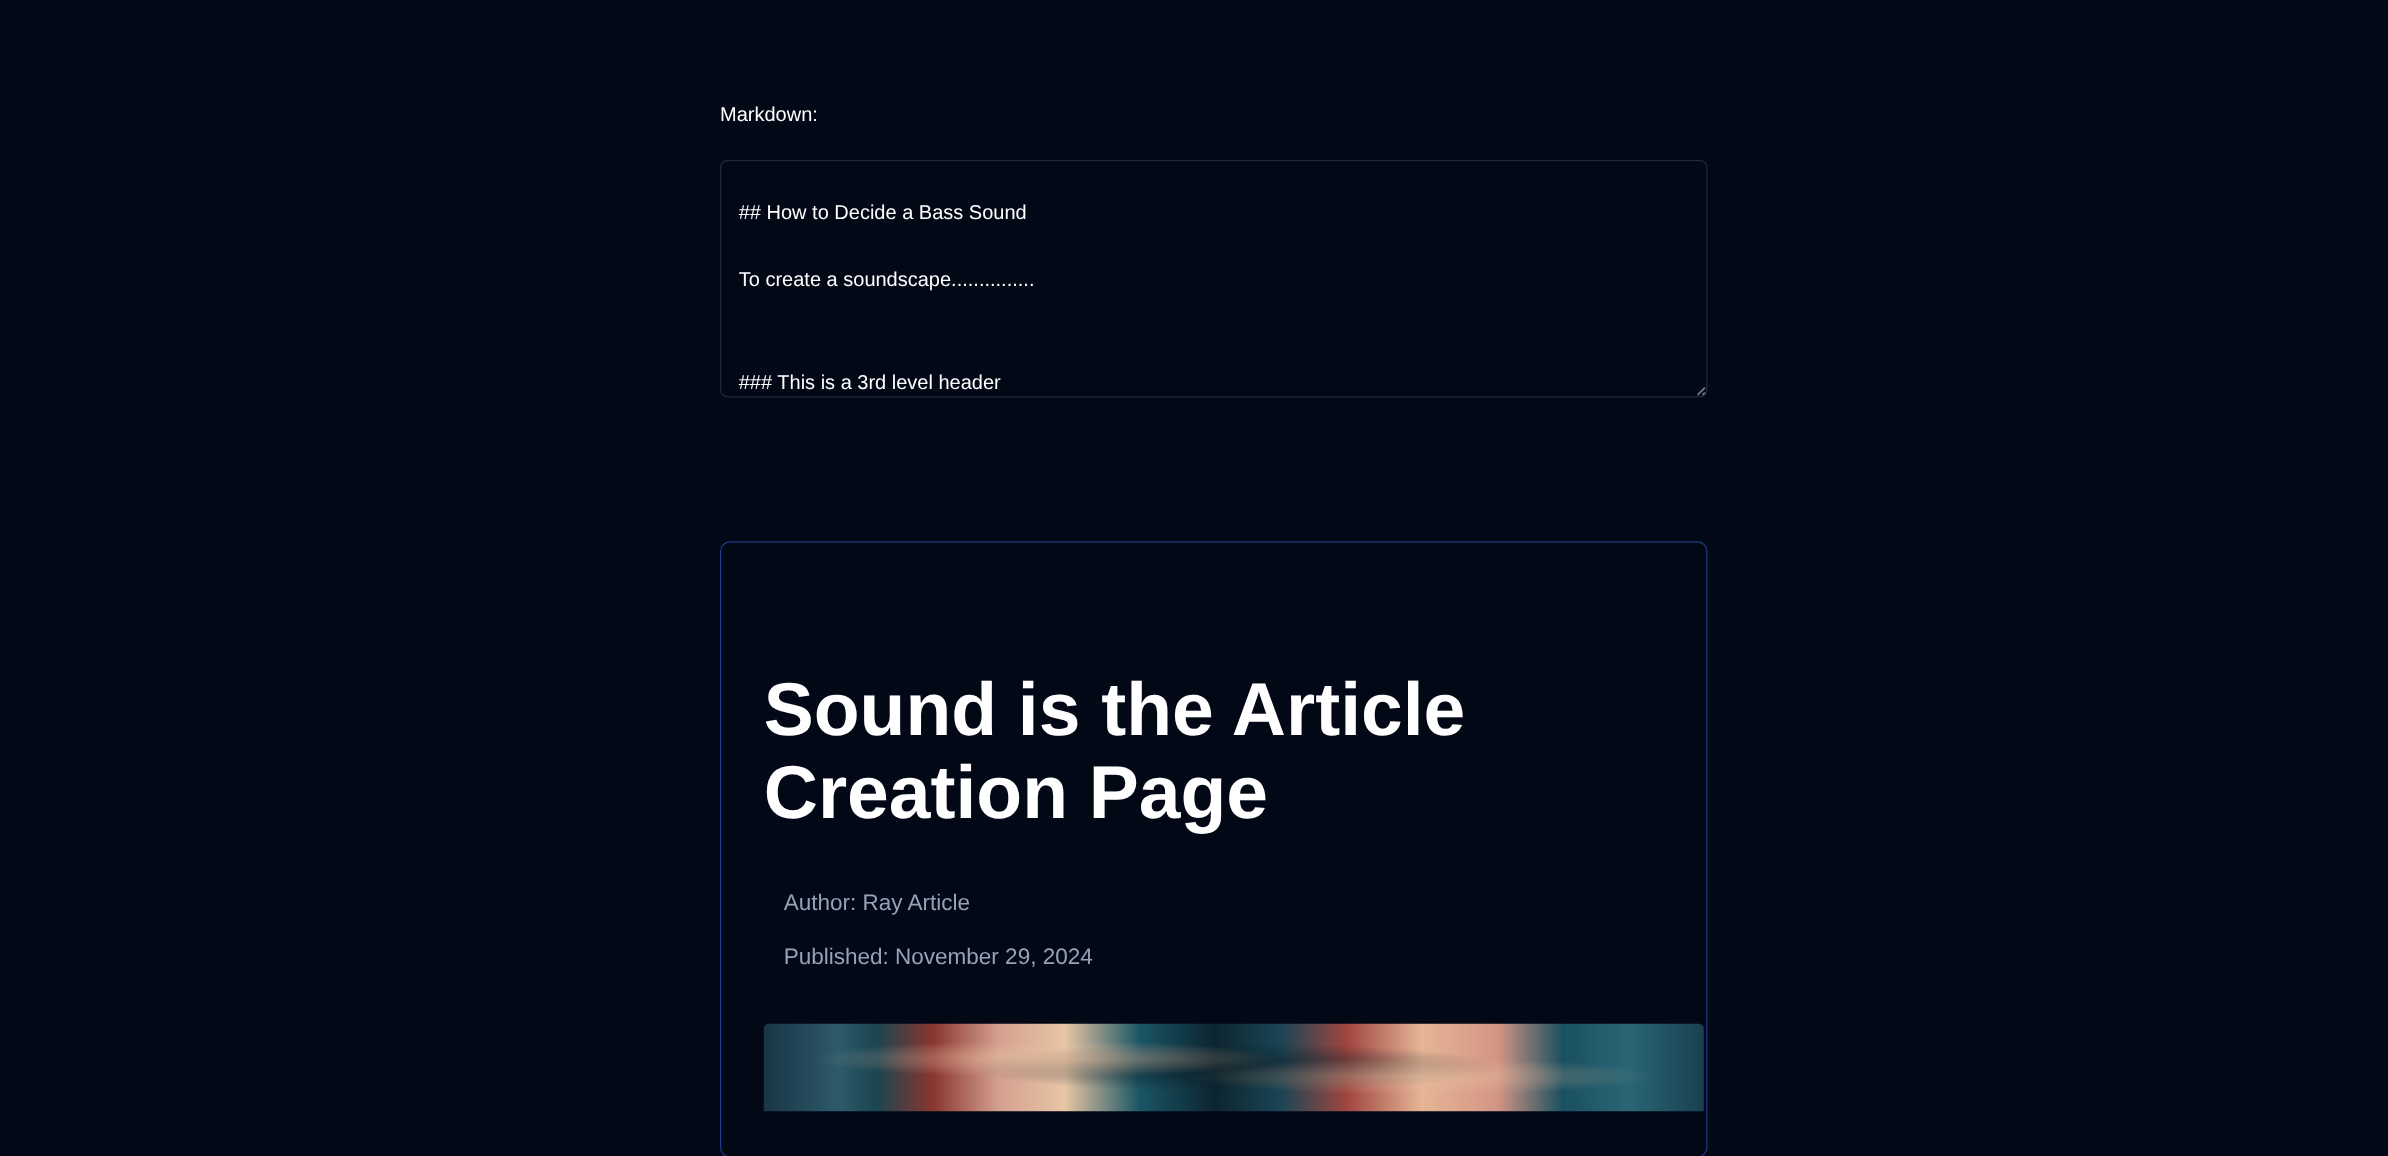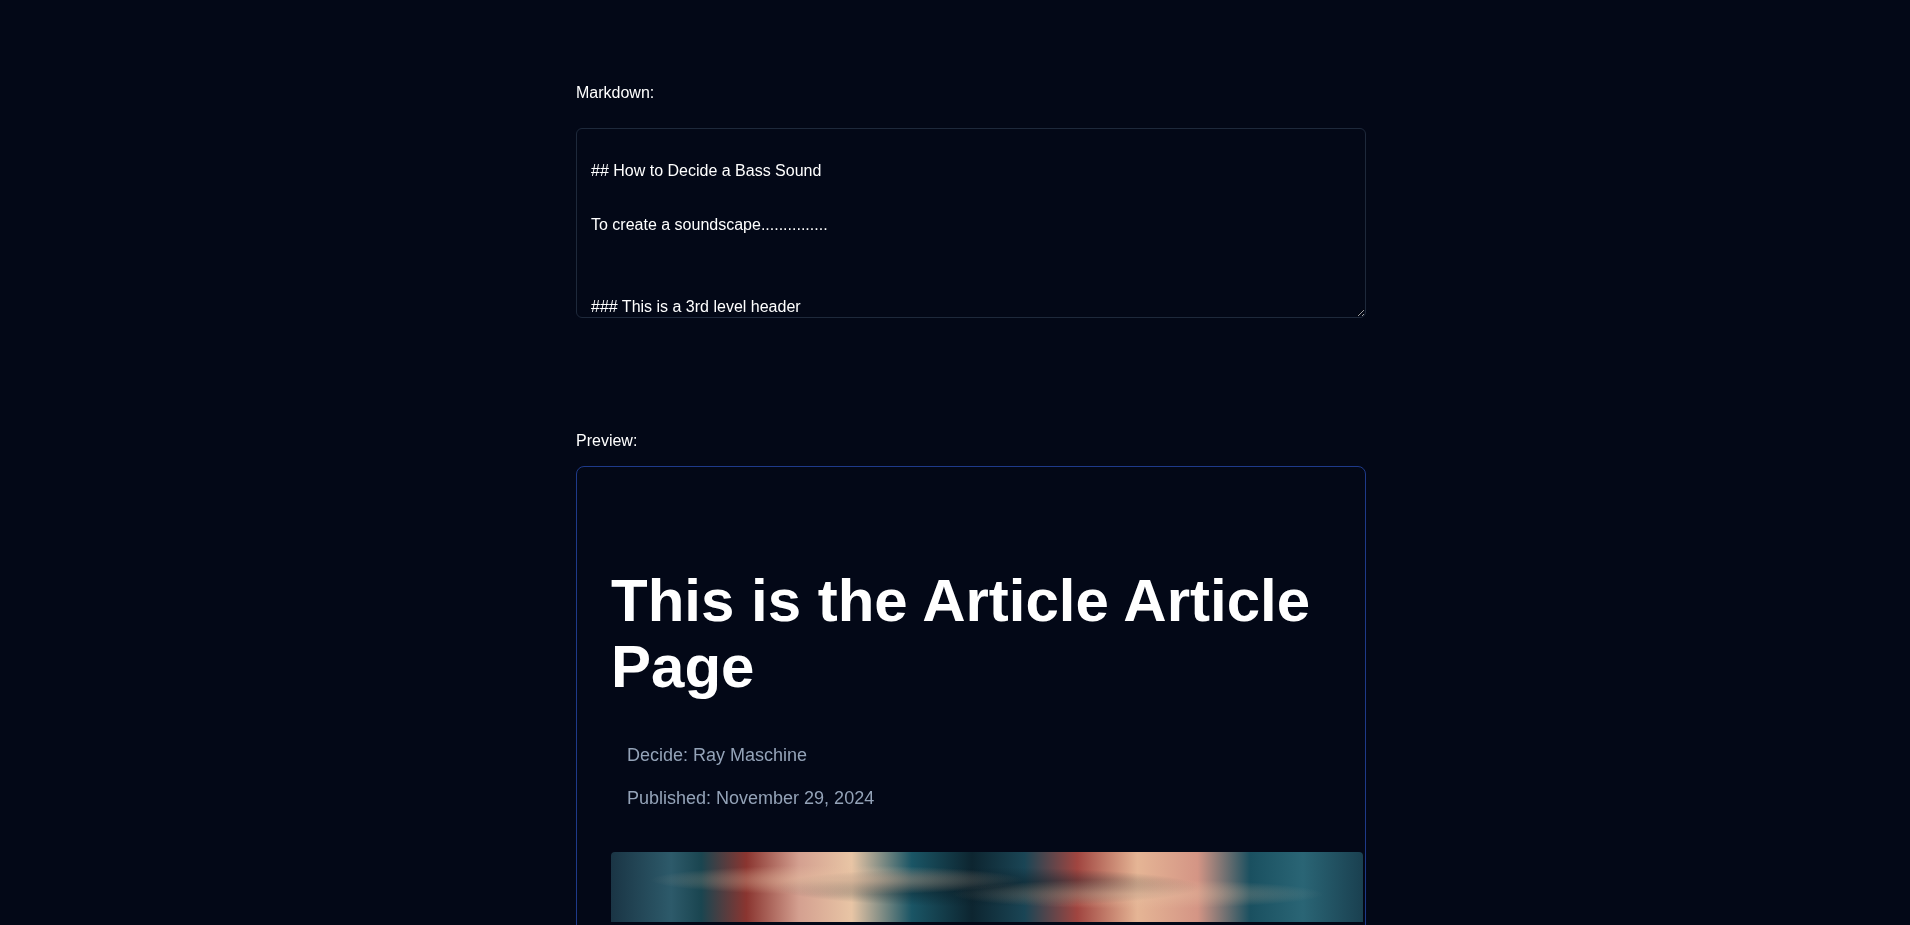--- a/index.html
+++ b/index.html
@@ -121,28 +121,27 @@
 
 To create a soundscape...............
 
 
 ### This is a 3rd level header
 
 ![This is an image](https://lunacy.audio/wp-content/uploads/2022/10/shutterstock_2002639829-scaled.jpg)</textarea>
   
   <div class="spacer"></div>
   
-  <div class="section-label">Preview:</div>
   
   <div class="preview-box">
 
-    <h1 class="preview-title">This is the Article Article Page</h1>
+    <h1 class="preview-title">Sound is the Article Creation Page</h1>
 
     <div class="preview-meta">
-      <div>Decide: Ray Maschine</div>
+      <div>Author: Ray Article</div>
       <div>Published: November 29, 2024</div>
     </div>
 
     <div class="preview-image"></div>
 
   </div>
   
 </div>
 
 </body></html>

